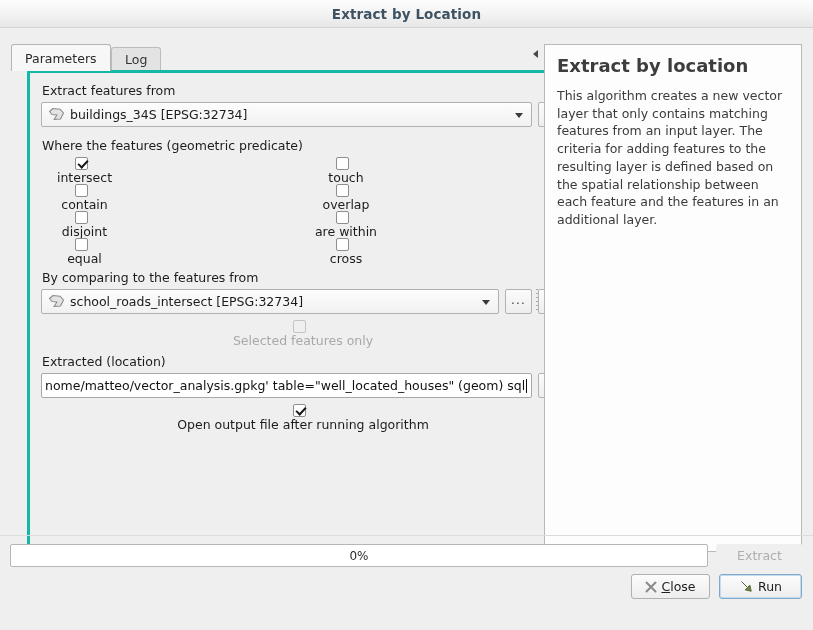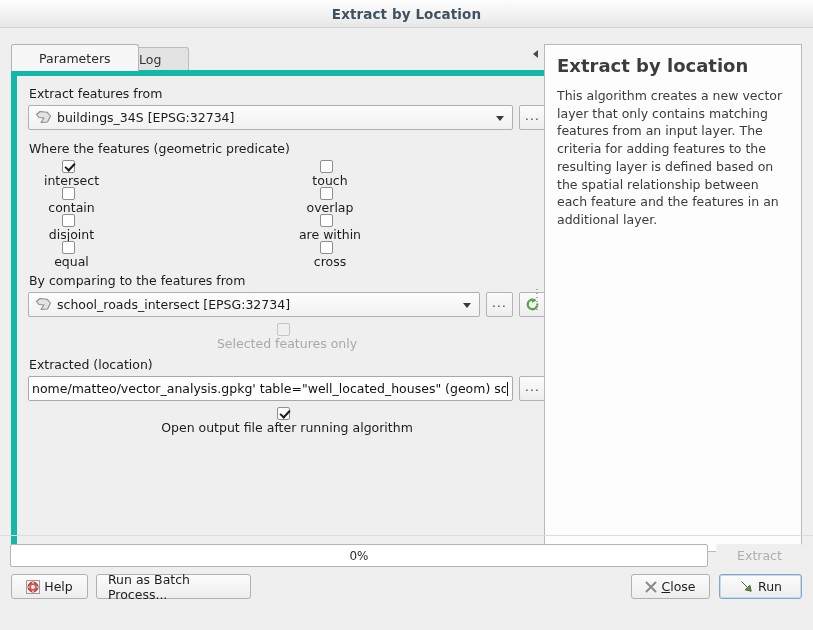--- a/index.html
+++ b/index.html
@@ -34,40 +34,40 @@
 
   
   #leftpane {
     position: absolute; left: 11px; top: 15px; width: 519px; height: 508px;
   }
 
   
   .tabrow { position: relative; height: 26px; z-index: 3; }
   .tab {
     position: absolute; top: 0; height: 26px;
-    display: flex; align-items: center; padding: 0 27px;
+    display: flex; align-items: center; padding: 0 13px;
     border: 1px solid #b4b4b4; border-bottom: none;
     border-radius: 3px 3px 0 0;
     font-size: 12.5px; color: #2a2a2a;
   }
   .tab.active {
     background: #f7f7f7; top: 0; height: 27px; z-index: 4;
     border-color: #b4b4b4;
   }
   .tab.inactive {
     background: #e3e3e3; top: 3px; height: 23px;
     border-color: #bcbcbc; color: #333;
   }
   #tab-params { left: 0; }
   #tab-log { left: 100px; }
 
   .tabpanel {
-    position: absolute; top: 26px; left: 0; width: 552px; height: 482px;
+    position: absolute; top: 26px; left: 16px; width: 552px; height: 482px;
     background: #efefef;
-    border: 6px solid #14b8a6;
+    border: 3px solid #14b8a6;
   }
 
   .inner { position: absolute; inset: 0; padding: 10px 11px 0 11px; }
 
   .flabel { font-size: 12.5px; color: #1c1c1c; margin: 0 0 4px 1px; display:block; }
 
   
   .row { display: flex; align-items: center; gap: 6px; }
 
   .combo {
@@ -354,34 +354,20 @@
 
   <div id="bottom">
 
     <div id="progress-row">
       <div id="progressbar">
         <span>0%</span>
       </div>
       <div id="cancel-btn">Extract</div>
     </div>
 
-    <div id="btnrow-left">
-      <div class="btn" id="help-btn">
-        <svg width="14" height="14" viewBox="0 0 14 14">
-          <rect x="0.5" y="0.5" width="13" height="13" fill="#f2f2f2" stroke="#9a9a9a"></rect>
-          <circle cx="7" cy="7" r="5" fill="#d9534f" stroke="#a33" stroke-width="1"></circle>
-          <circle cx="7" cy="7" r="2" fill="#ffffff"></circle>
-          <path d="M7 2 v1.6 M7 10.4 V12 M2 7 h1.6 M10.4 7 H12" stroke="#ffffff" stroke-width="1.2"></path>
-        </svg>
-        <span>Help</span>
-      </div>
-      <div class="btn" id="batch-btn">
-        <span>Run as Batch Process...</span>
-      </div>
-    </div>
 
     <div id="btnrow-right">
       <div class="btn" id="close-btn">
         <svg width="12" height="12" viewBox="0 0 12 12">
           <path d="M1.5 1.5 L10.5 10.5 M10.5 1.5 L1.5 10.5" stroke="#8a8a8a" stroke-width="2" stroke-linecap="round"></path>
         </svg>
         <span><span class="ul">C</span><span>lose</span></span>
       </div>
       <div class="btn default" id="run-btn">
         <svg width="15" height="15" viewBox="0 0 15 15">

